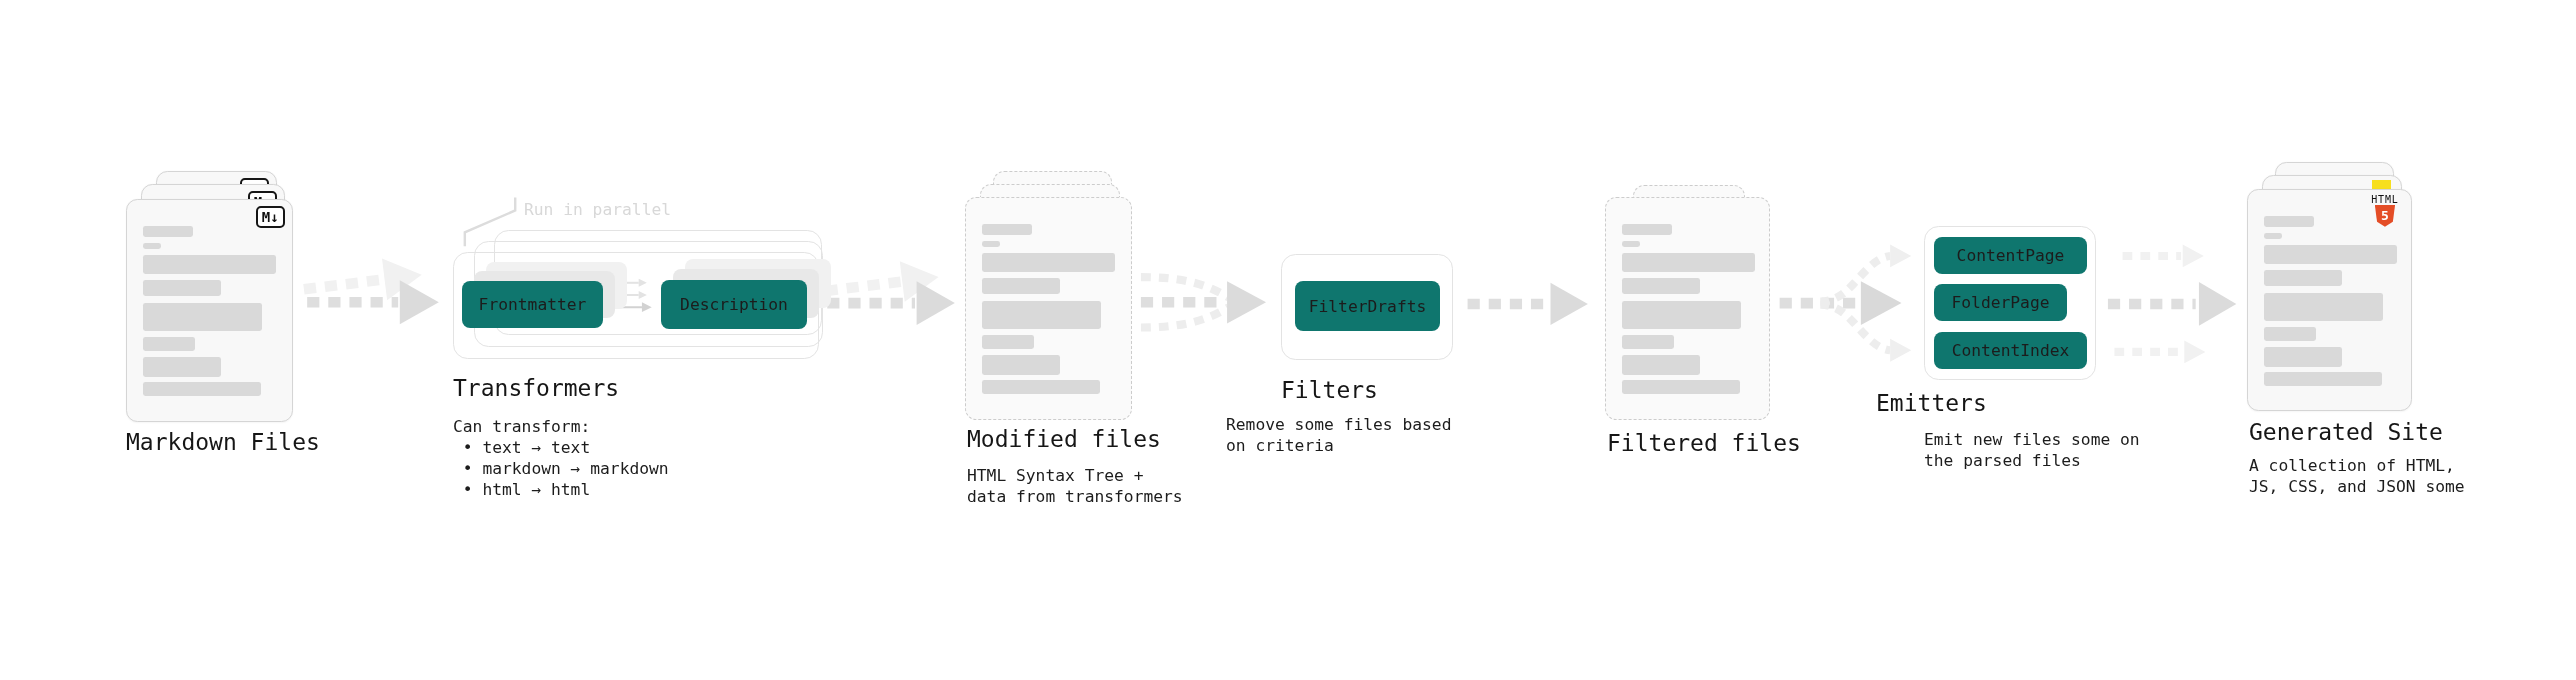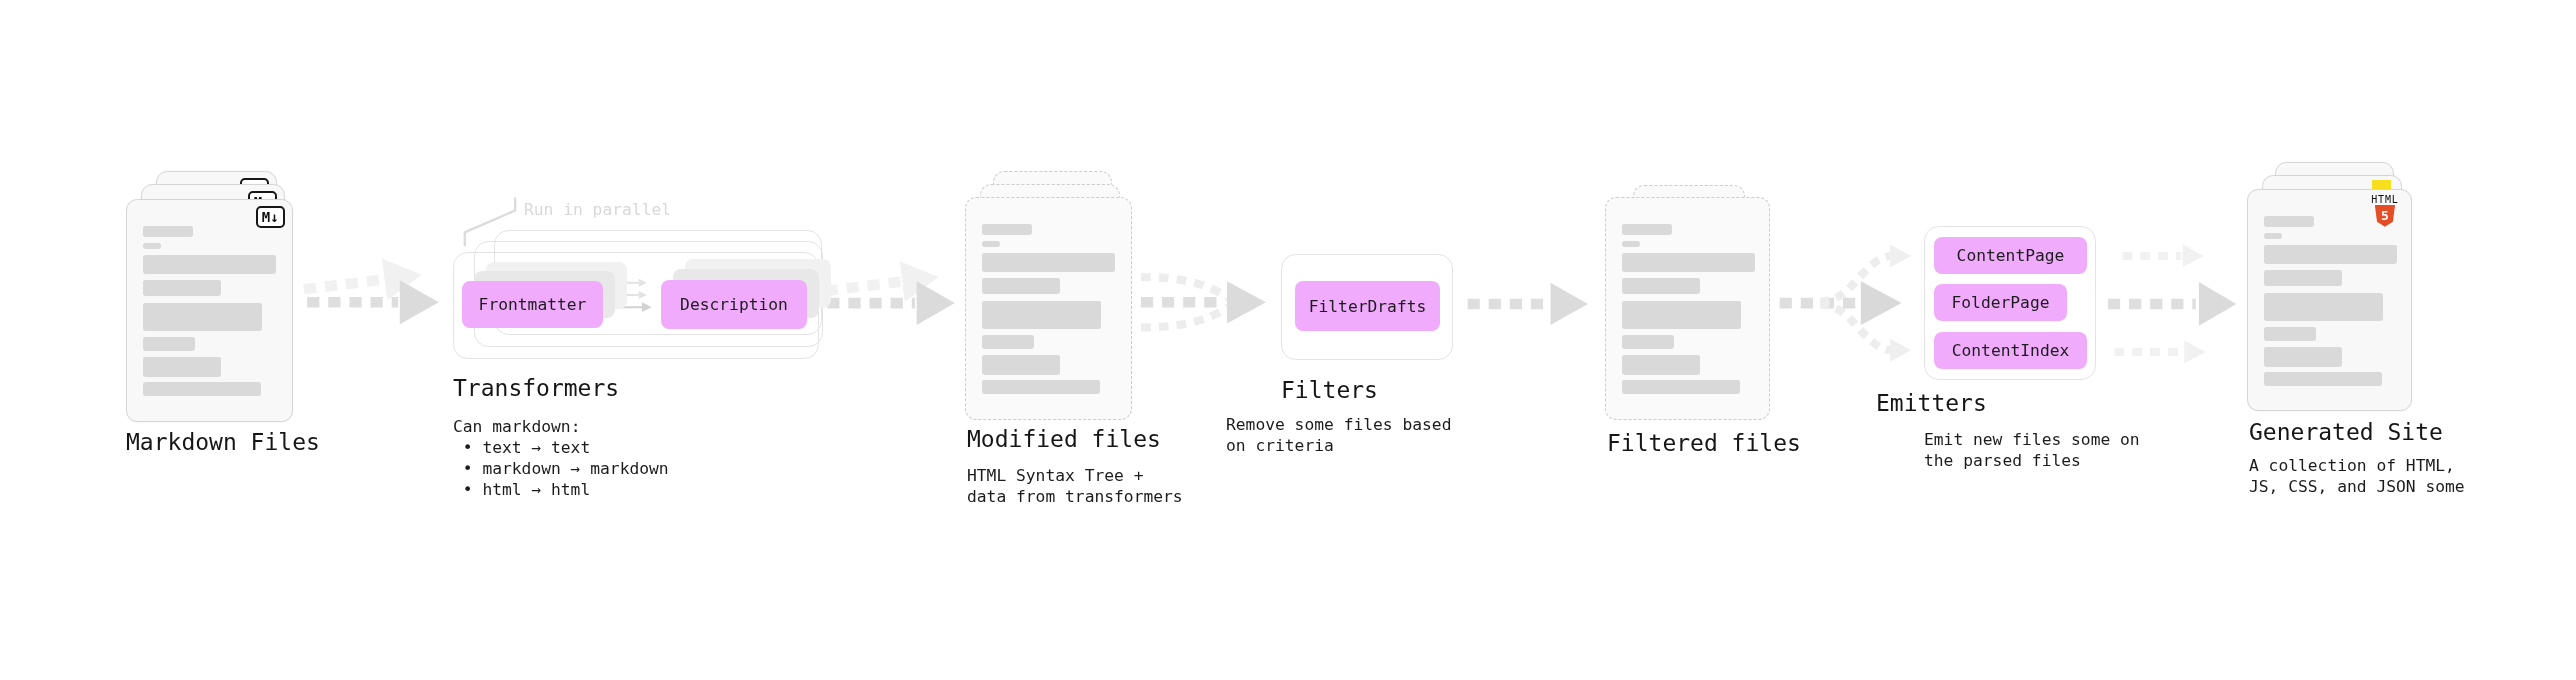--- a/index.html
+++ b/index.html
@@ -31,21 +31,21 @@
   .css-badge .bar{height:3.3px;background:#2e6be6;margin-top:0.8px;border-radius:0.8px;}
   .js-badge{position:absolute;right:9.8px;top:4.1px;width:19.5px;height:10.6px;background:#f7df1e;}
   .html5{position:absolute;right:9.8px;top:4.9px;width:32.5px;text-align:center;}
   .html5 .txt{font-size:10px;font-weight:normal;letter-spacing:0.8px;color:#111;display:block;line-height:9px;}
   .html5 .shield{width:20.3px;height:22px;margin:0.8px auto 0;background:#e44d26;
                  clip-path:polygon(0 0,100% 0,89% 77%,50% 100%,11% 77%);
                  color:#ffffff;font-size:13px;font-weight:bold;line-height:21px;text-align:center;}
 
   
   .frame{position:absolute;border:1.6px solid #e3e3e3;border-radius:14.6px;background:transparent;}
-  .btn{position:absolute;background:#f0abfc;border-radius:8.1px;display:flex;align-items:center;
+  .btn{position:absolute;background:#0f766e;border-radius:8.1px;display:flex;align-items:center;
        justify-content:center;font-size:16.3px;color:#1c1c1c;}
   .ghost1{background:#e8e8e8;}
   .ghost2{background:#f1f1f1;}
 
   
   .stage-label{position:absolute;font-size:23px;line-height:26px;font-weight:500;color:#161616;white-space:nowrap;}
   .stage-sub{position:absolute;font-size:16.3px;line-height:21px;color:#1c1c1c;white-space:nowrap;}
   .stage-sub .indent{padding-left:9.8px;}
   .run-note{position:absolute;left:524px;top:200px;font-size:16.3px;color:#d8d8d8;white-space:nowrap;}
 </style>
@@ -146,21 +146,21 @@
     <div class="btn ghost2" style="left:486px;top:262px;width:141px;height:47px"></div>
     <div class="btn ghost1" style="left:474px;top:271px;width:141px;height:47px"></div>
     <div class="btn" style="left:462px;top:281px;width:141px;height:47px">Frontmatter</div>
 
     <div class="btn ghost2" style="left:685px;top:259px;width:146px;height:49px"></div>
     <div class="btn ghost1" style="left:673px;top:269px;width:146px;height:49px"></div>
     <div class="btn" style="left:661px;top:280px;width:146px;height:49px">Description</div>
 
     <div class="stage-label" style="left:453px;top:375px">Transformers</div>
     <div class="stage-sub" style="left:453px;top:416px">
-      <div>Can markdown:</div>
+      <div>Can transform:</div>
       <div class="indent">• text → text</div>
       <div class="indent">• markdown → markdown</div>
       <div class="indent">• html → html</div>
     </div>
   </div>
 
   <div>
     <div class="card dashed" style="left:993px;top:171px;width:119px;height:81px"></div>
     <div class="card dashed" style="left:980px;top:184px;width:140px;height:89px"></div>
     <div class="card dashed" style="left:965px;top:197px;width:167px;height:223px">

